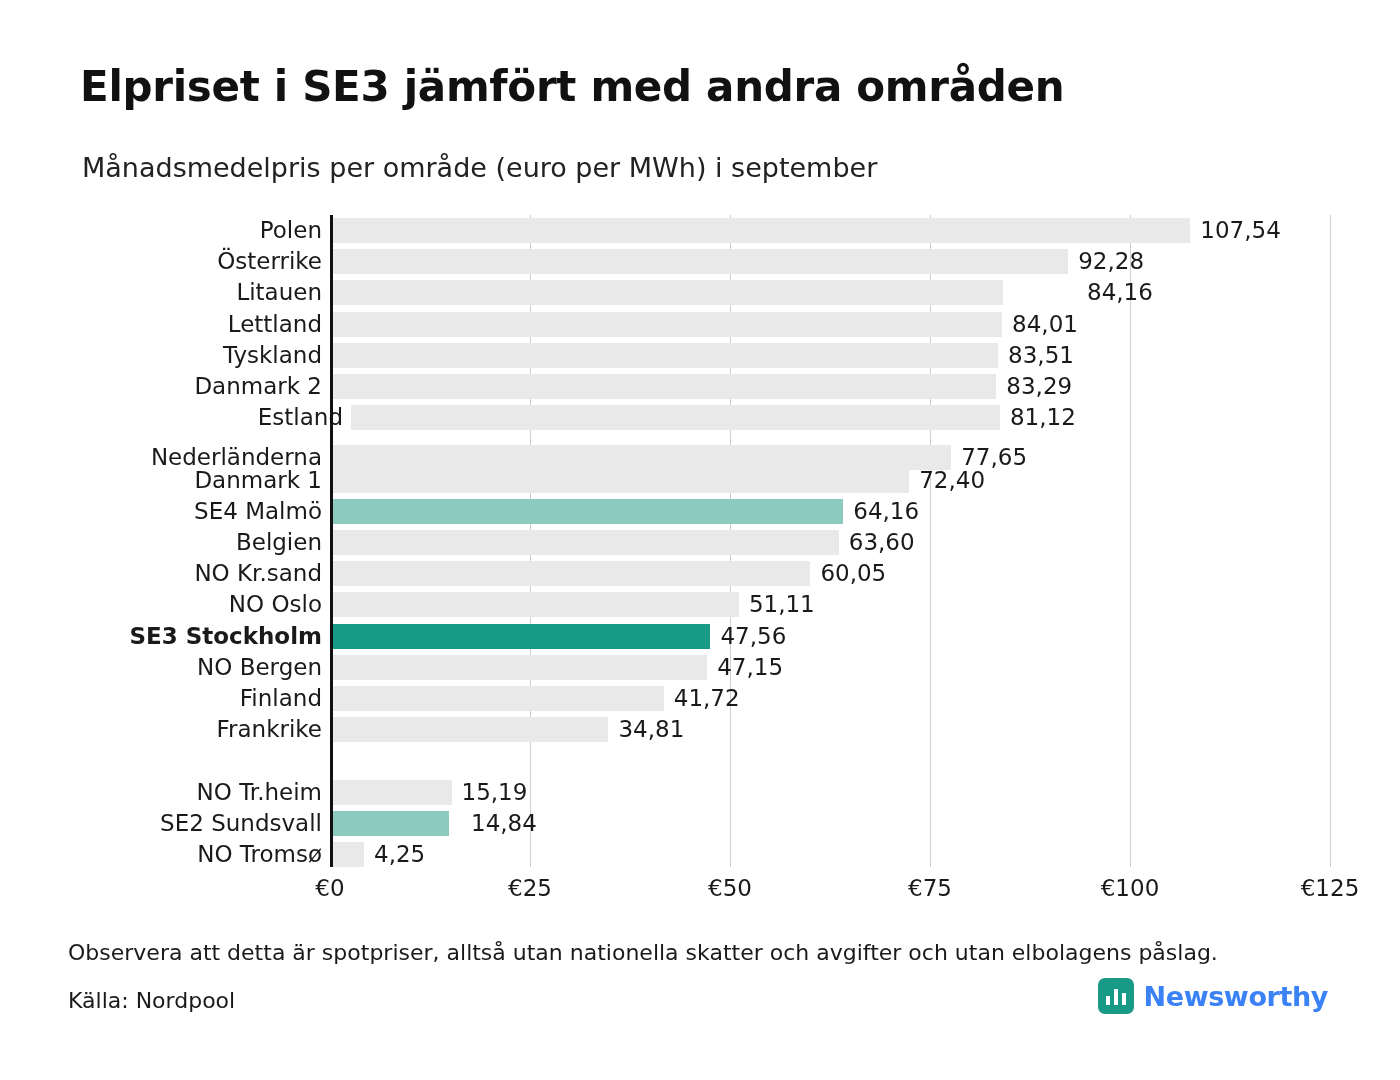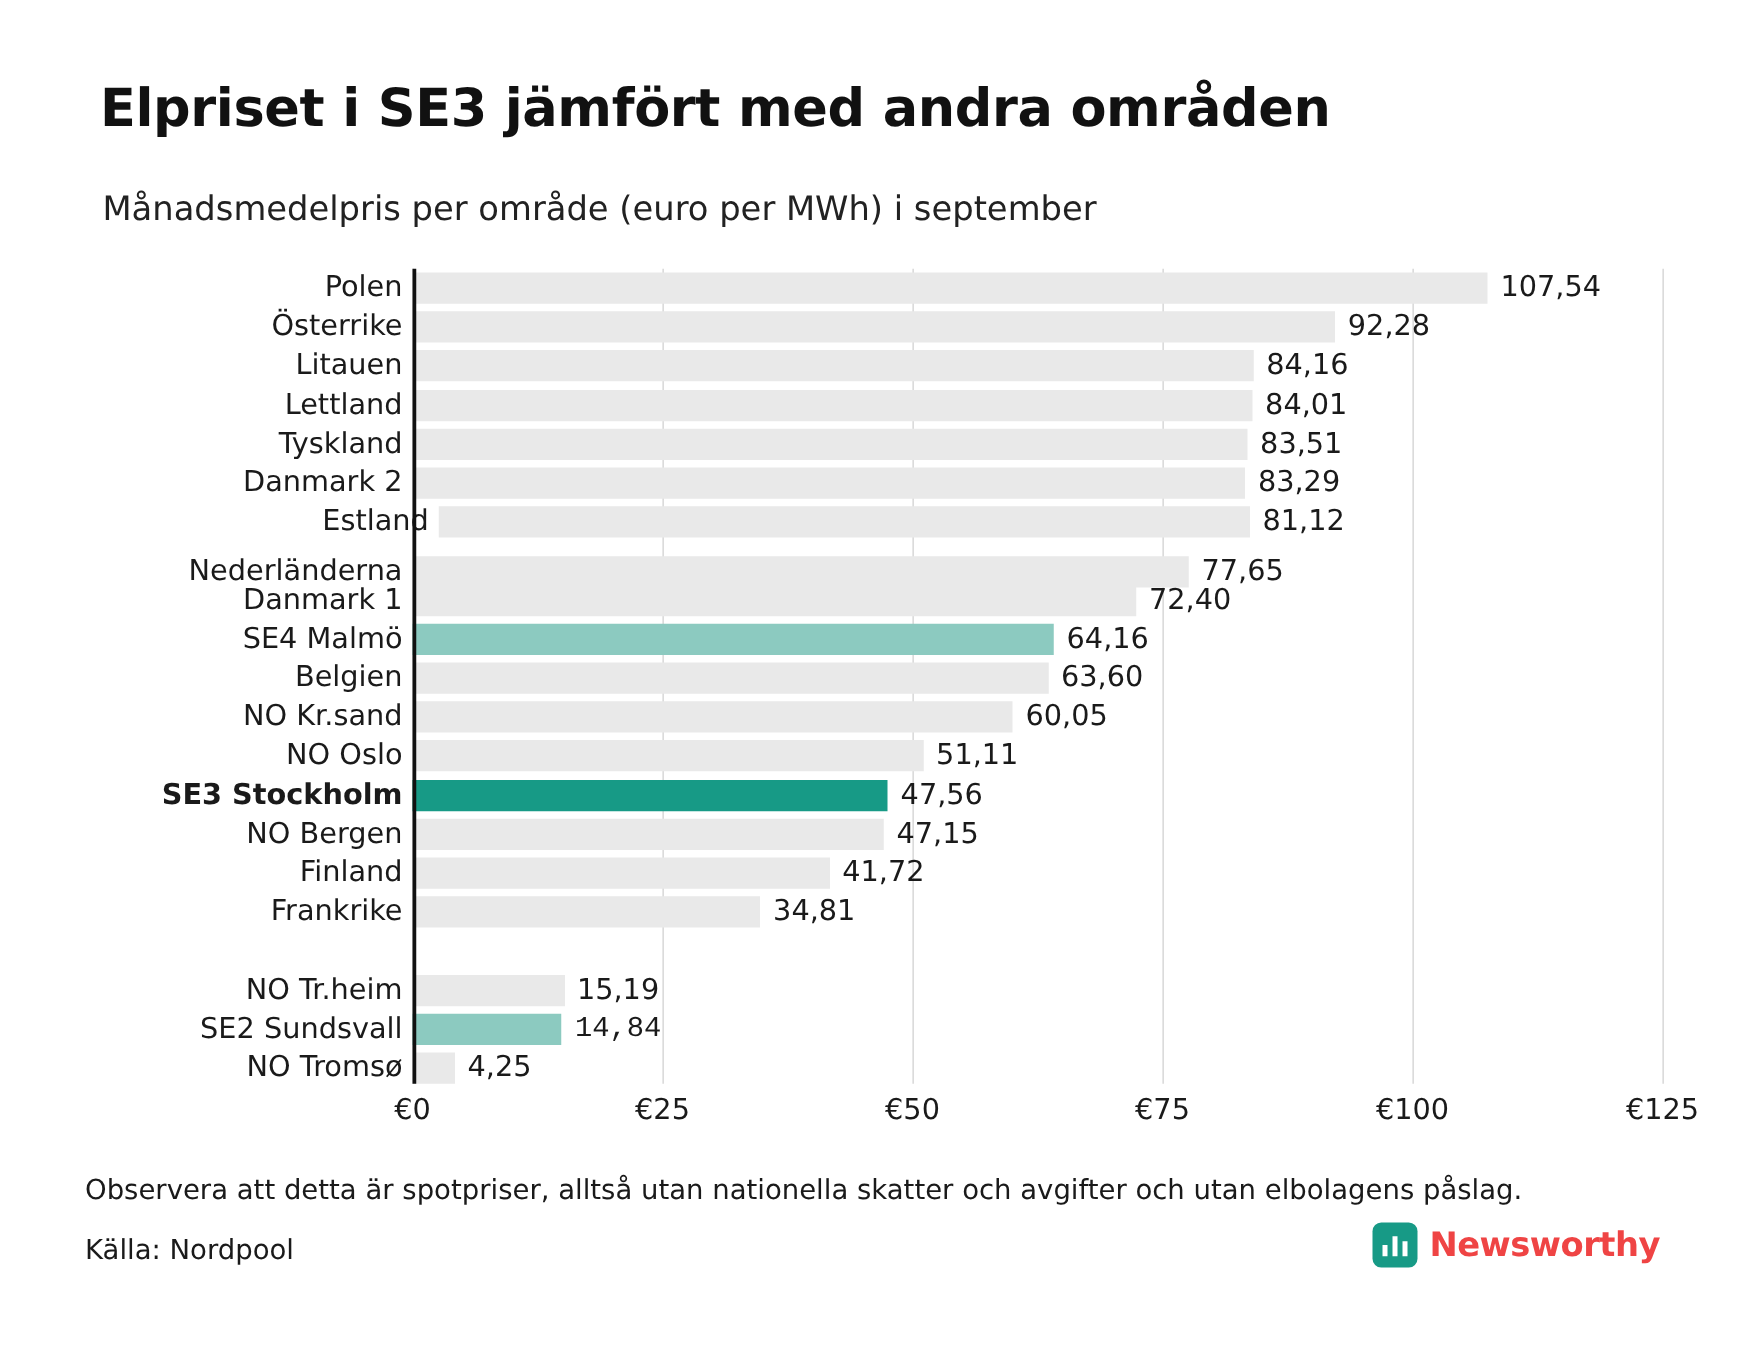--- a/index.html
+++ b/index.html
@@ -162,21 +162,21 @@
     width: 4px;
     background: #ffffff;
     display: block;
   }
   .logo-mark i:nth-child(1) { left: 8px;  height: 9px; }
   .logo-mark i:nth-child(2) { left: 16px; height: 16px; }
   .logo-mark i:nth-child(3) { left: 24px; height: 12px; }
   .logo-text {
     font-size: 27px;
     font-weight: bold;
-    color: #ef4444;
+    color: #3b82f6;
     letter-spacing: -0.4px;
   }
 </style>
 </head>
 <body>
 
 <div class="page">
 
   <div class="title">Elpriset i SE3 jämfört med andra områden</div>
   <div class="subtitle">Månadsmedelpris per område (euro per MWh) i september</div>
@@ -202,21 +202,21 @@
           <div class="val-label" style="left: 860.32px;">107,54</div>
         </div>
         <div class="row" style="top: 31.2px;">
           <div class="cat-label">Österrike</div>
           <div class="bar" style="width: 738.24px;"></div>
           <div class="val-label" style="left: 738.24px;">92,28</div>
         </div>
         <div class="row" style="top: 62.4px;">
           <div class="cat-label">Litauen</div>
           <div class="bar" style="width: 673.28px;"></div>
-          <div class="val-label" style="left: 635px; padding-left: 48px;">84,16</div>
+          <div class="val-label" style="left: 709px; padding-left: 48px;">84,16</div>
         </div>
         <div class="row" style="top: 93.6px;">
           <div class="cat-label">Lettland</div>
           <div class="bar" style="width: 672.08px;"></div>
           <div class="val-label" style="left: 672.08px;">84,01</div>
         </div>
         <div class="row" style="top: 124.8px;">
           <div class="cat-label">Tyskland</div>
           <div class="bar" style="width: 668.08px;"></div>
           <div class="val-label" style="left: 668.08px;">83,51</div>
@@ -282,21 +282,21 @@
           <div class="val-label" style="left: 278.48px;">34,81</div>
         </div>
         <div class="row" style="top: 561.6px;">
           <div class="cat-label">NO Tr.heim</div>
           <div class="bar" style="width: 121.52px;"></div>
           <div class="val-label" style="left: 121.52px;">15,19</div>
         </div>
         <div class="row" style="top: 592.8px;">
           <div class="cat-label">SE2 Sundsvall</div>
           <div class="bar accent" style="width: 118.72px;"></div>
-          <div class="val-label" style="left: 120px; font-family: Liberation Mono, monospace;">14,84</div>
+          <div class="val-label" style="left: 131px;">14,84</div>
         </div>
         <div class="row" style="top: 624px;">
           <div class="cat-label">NO Tromsø</div>
           <div class="bar" style="width: 34px;"></div>
           <div class="val-label" style="left: 34px;">4,25</div>
         </div>
       </div>
   </div>
 
   <div class="note">Observera att detta är spotpriser, alltså utan nationella skatter och avgifter och utan elbolagens påslag.</div>

